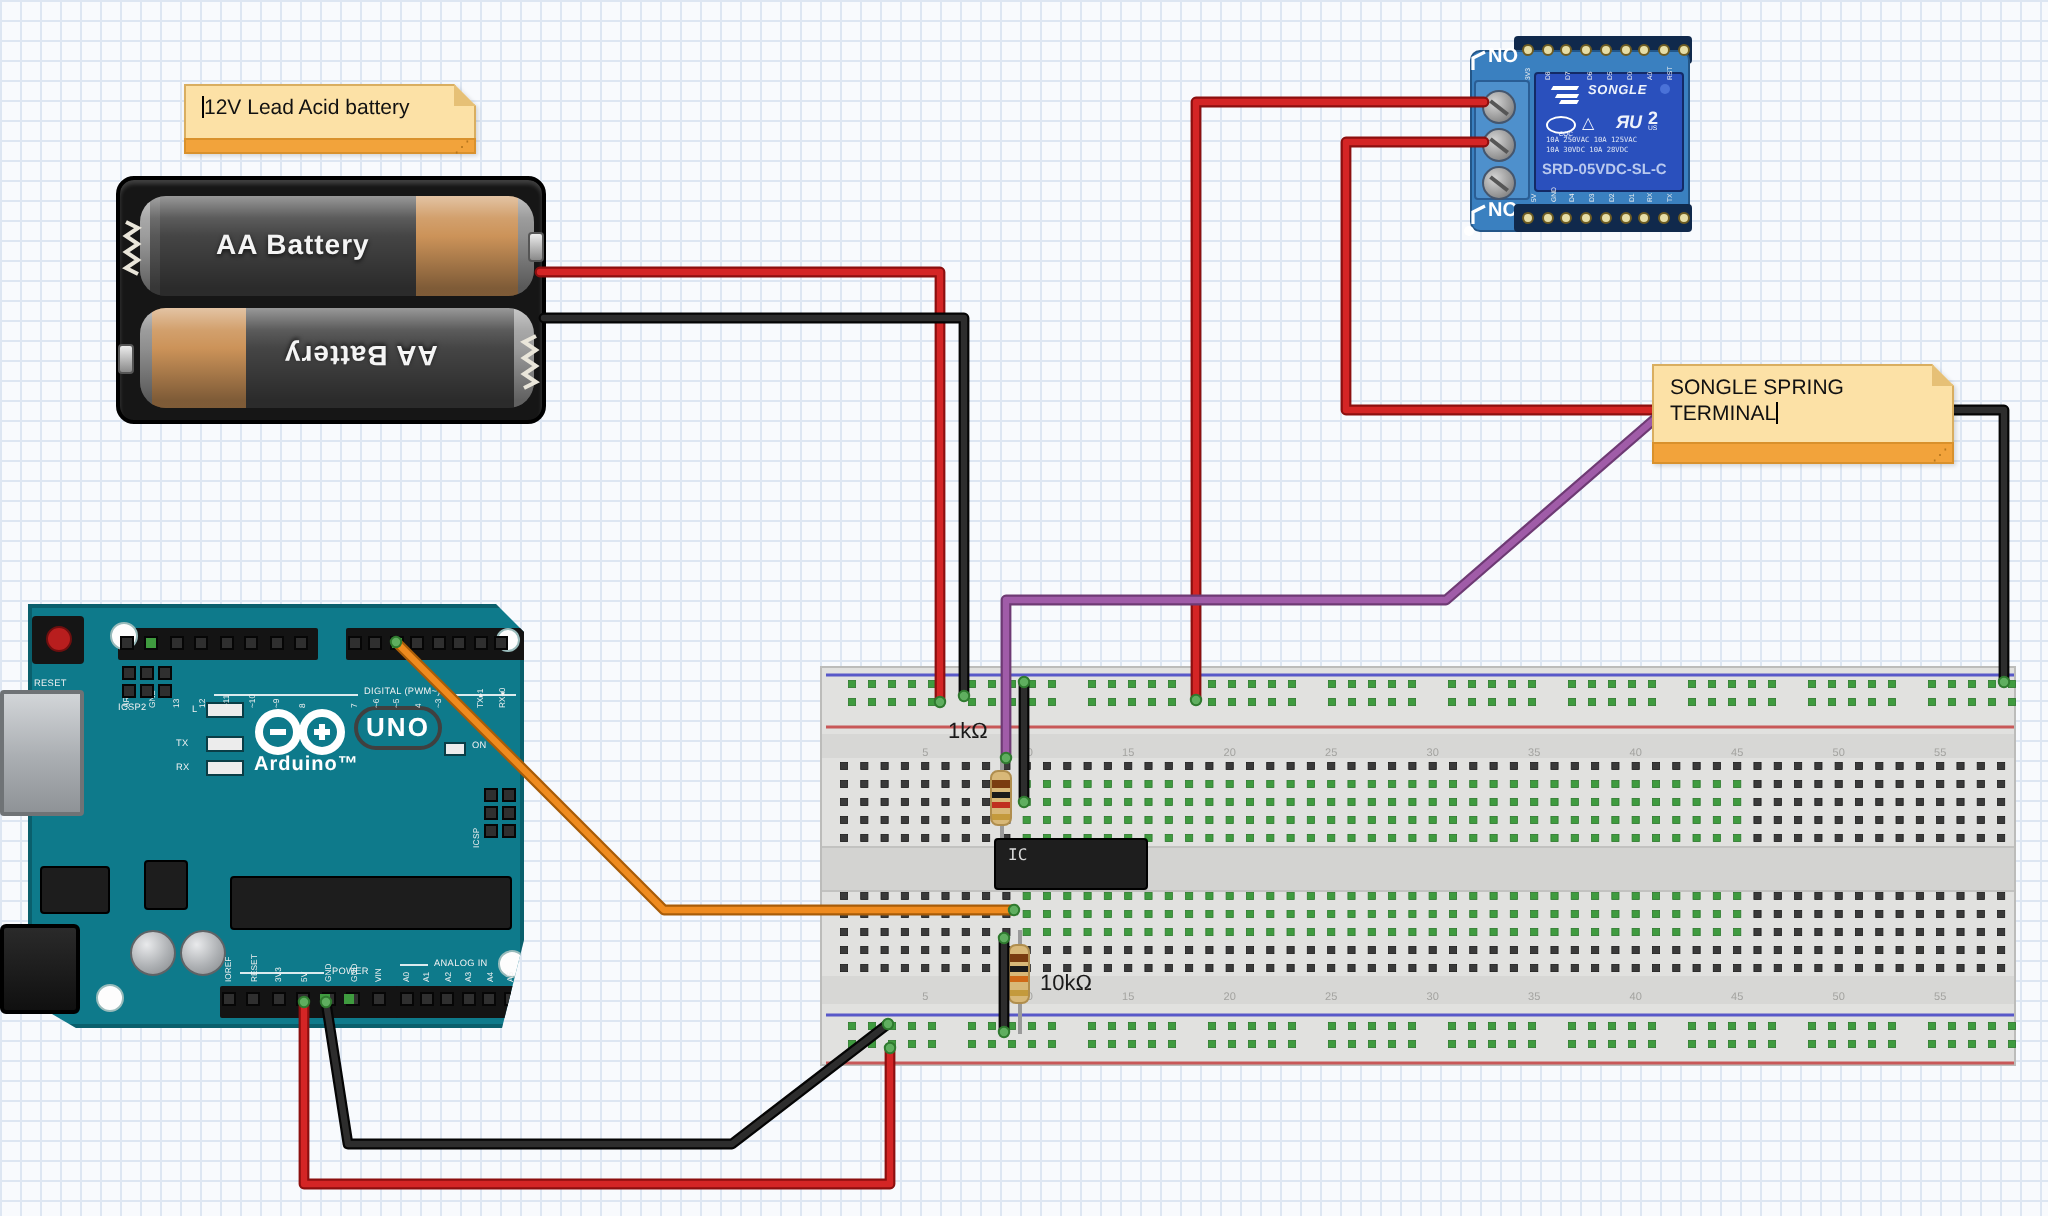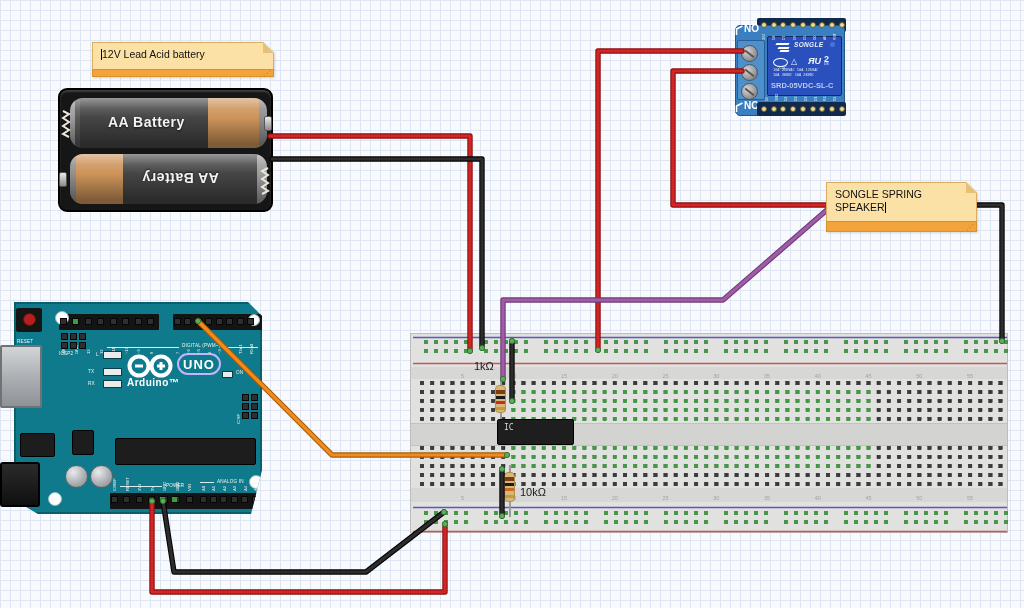--- a/index.html
+++ b/index.html
@@ -934,21 +934,21 @@
 
     <span class="hlab" style="left:45px;top:49px;">ICSP2</span>
 
     <svg width="50" height="28" style="position:absolute;left:112px;top:50px;">
       <circle cx="13" cy="14" r="9.5" stroke="#fff" stroke-width="4" fill="none"></circle>
       <circle cx="35" cy="14" r="9.5" stroke="#fff" stroke-width="4" fill="none"></circle>
       <rect x="9" y="12.5" width="8" height="3" fill="#fff"></rect>
       <rect x="31" y="12.5" width="8" height="3" fill="#fff"></rect>
       <rect x="33.5" y="10" width="3" height="8" fill="#fff"></rect>
     </svg>
-    <div style="position:absolute;left:163px;top:51px;width:44px;height:22px;border:2px solid #c4b5fd;border-radius:12px;box-sizing:border-box;text-align:center;">
+    <div style="position:absolute;left:163px;top:51px;width:44px;height:22px;border:2px solid #404040;border-radius:12px;box-sizing:border-box;text-align:center;">
       <span style="font-size:13px;font-weight:bold;color:#fff;letter-spacing:1px;line-height:18px;">UNO</span>
     </div>
     <div style="position:absolute;left:113px;top:75px;font-size:10px;font-weight:bold;color:#fff;letter-spacing:.5px;">Arduino™</div>
 
     <span class="hlab" style="left:82px;top:50px;">L</span>
     <div class="led" style="left:89px;top:49px;width:19px;height:8px;"></div>
     <span class="hlab" style="left:74px;top:67px;">TX</span>
     <div class="led" style="left:89px;top:66px;width:19px;height:8px;"></div>
     <span class="hlab" style="left:74px;top:79px;">RX</span>
     <div class="led" style="left:89px;top:78px;width:19px;height:8px;"></div>
@@ -1168,30 +1168,30 @@
       <circle cx="445" cy="524" r="2.6" fill="#5fae5f" stroke="#2f7a2f" stroke-width="1"></circle>
       <path d="M163,501 L174,572 L366,572 L444,512" fill="none" stroke="#050505" stroke-width="5.4" stroke-linecap="round" stroke-linejoin="round"></path>
       <path d="M163,501 L174,572 L366,572 L444,512" fill="none" stroke="#2d2d2d" stroke-width="3.2" stroke-linecap="round" stroke-linejoin="round"></path>
       <circle cx="163" cy="501" r="2.6" fill="#5fae5f" stroke="#2f7a2f" stroke-width="1"></circle>
       <circle cx="444" cy="512" r="2.6" fill="#5fae5f" stroke="#2f7a2f" stroke-width="1"></circle>
     </svg>
 
   <div class="part-label" style="left:474px;top:360px;">1kΩ</div>
   <div class="part-label" style="left:520px;top:486px;">10kΩ</div>
 
-  <div class="note" style="left:92px;top:42px;width:146px;height:35px;padding-left:36px;">
+  <div class="note" style="left:92px;top:42px;width:146px;height:35px;">
     <div class="note-body" style="height:28px;">
       <span class="cursor"></span><span>12V  Lead Acid battery</span>
     </div>
     <div class="note-fold"></div>
     <div class="note-bar" style="top:27px;height:8px;"><span>⋰</span></div>
   </div>
 
   <div class="note" style="left:826px;top:182px;width:151px;height:51px;">
     <div class="note-body" style="height:40px;">
       <span>SONGLE SPRING</span><br>
-      <span>SPEAKER</span><span class="cursor"></span>
+      <span>TERMINAL</span><span class="cursor"></span>
     </div>
     <div class="note-fold"></div>
     <div class="note-bar" style="top:39px;height:11px;line-height:11px;"><span>⋰</span></div>
   </div>
 
 </div>
 
 </body></html>

